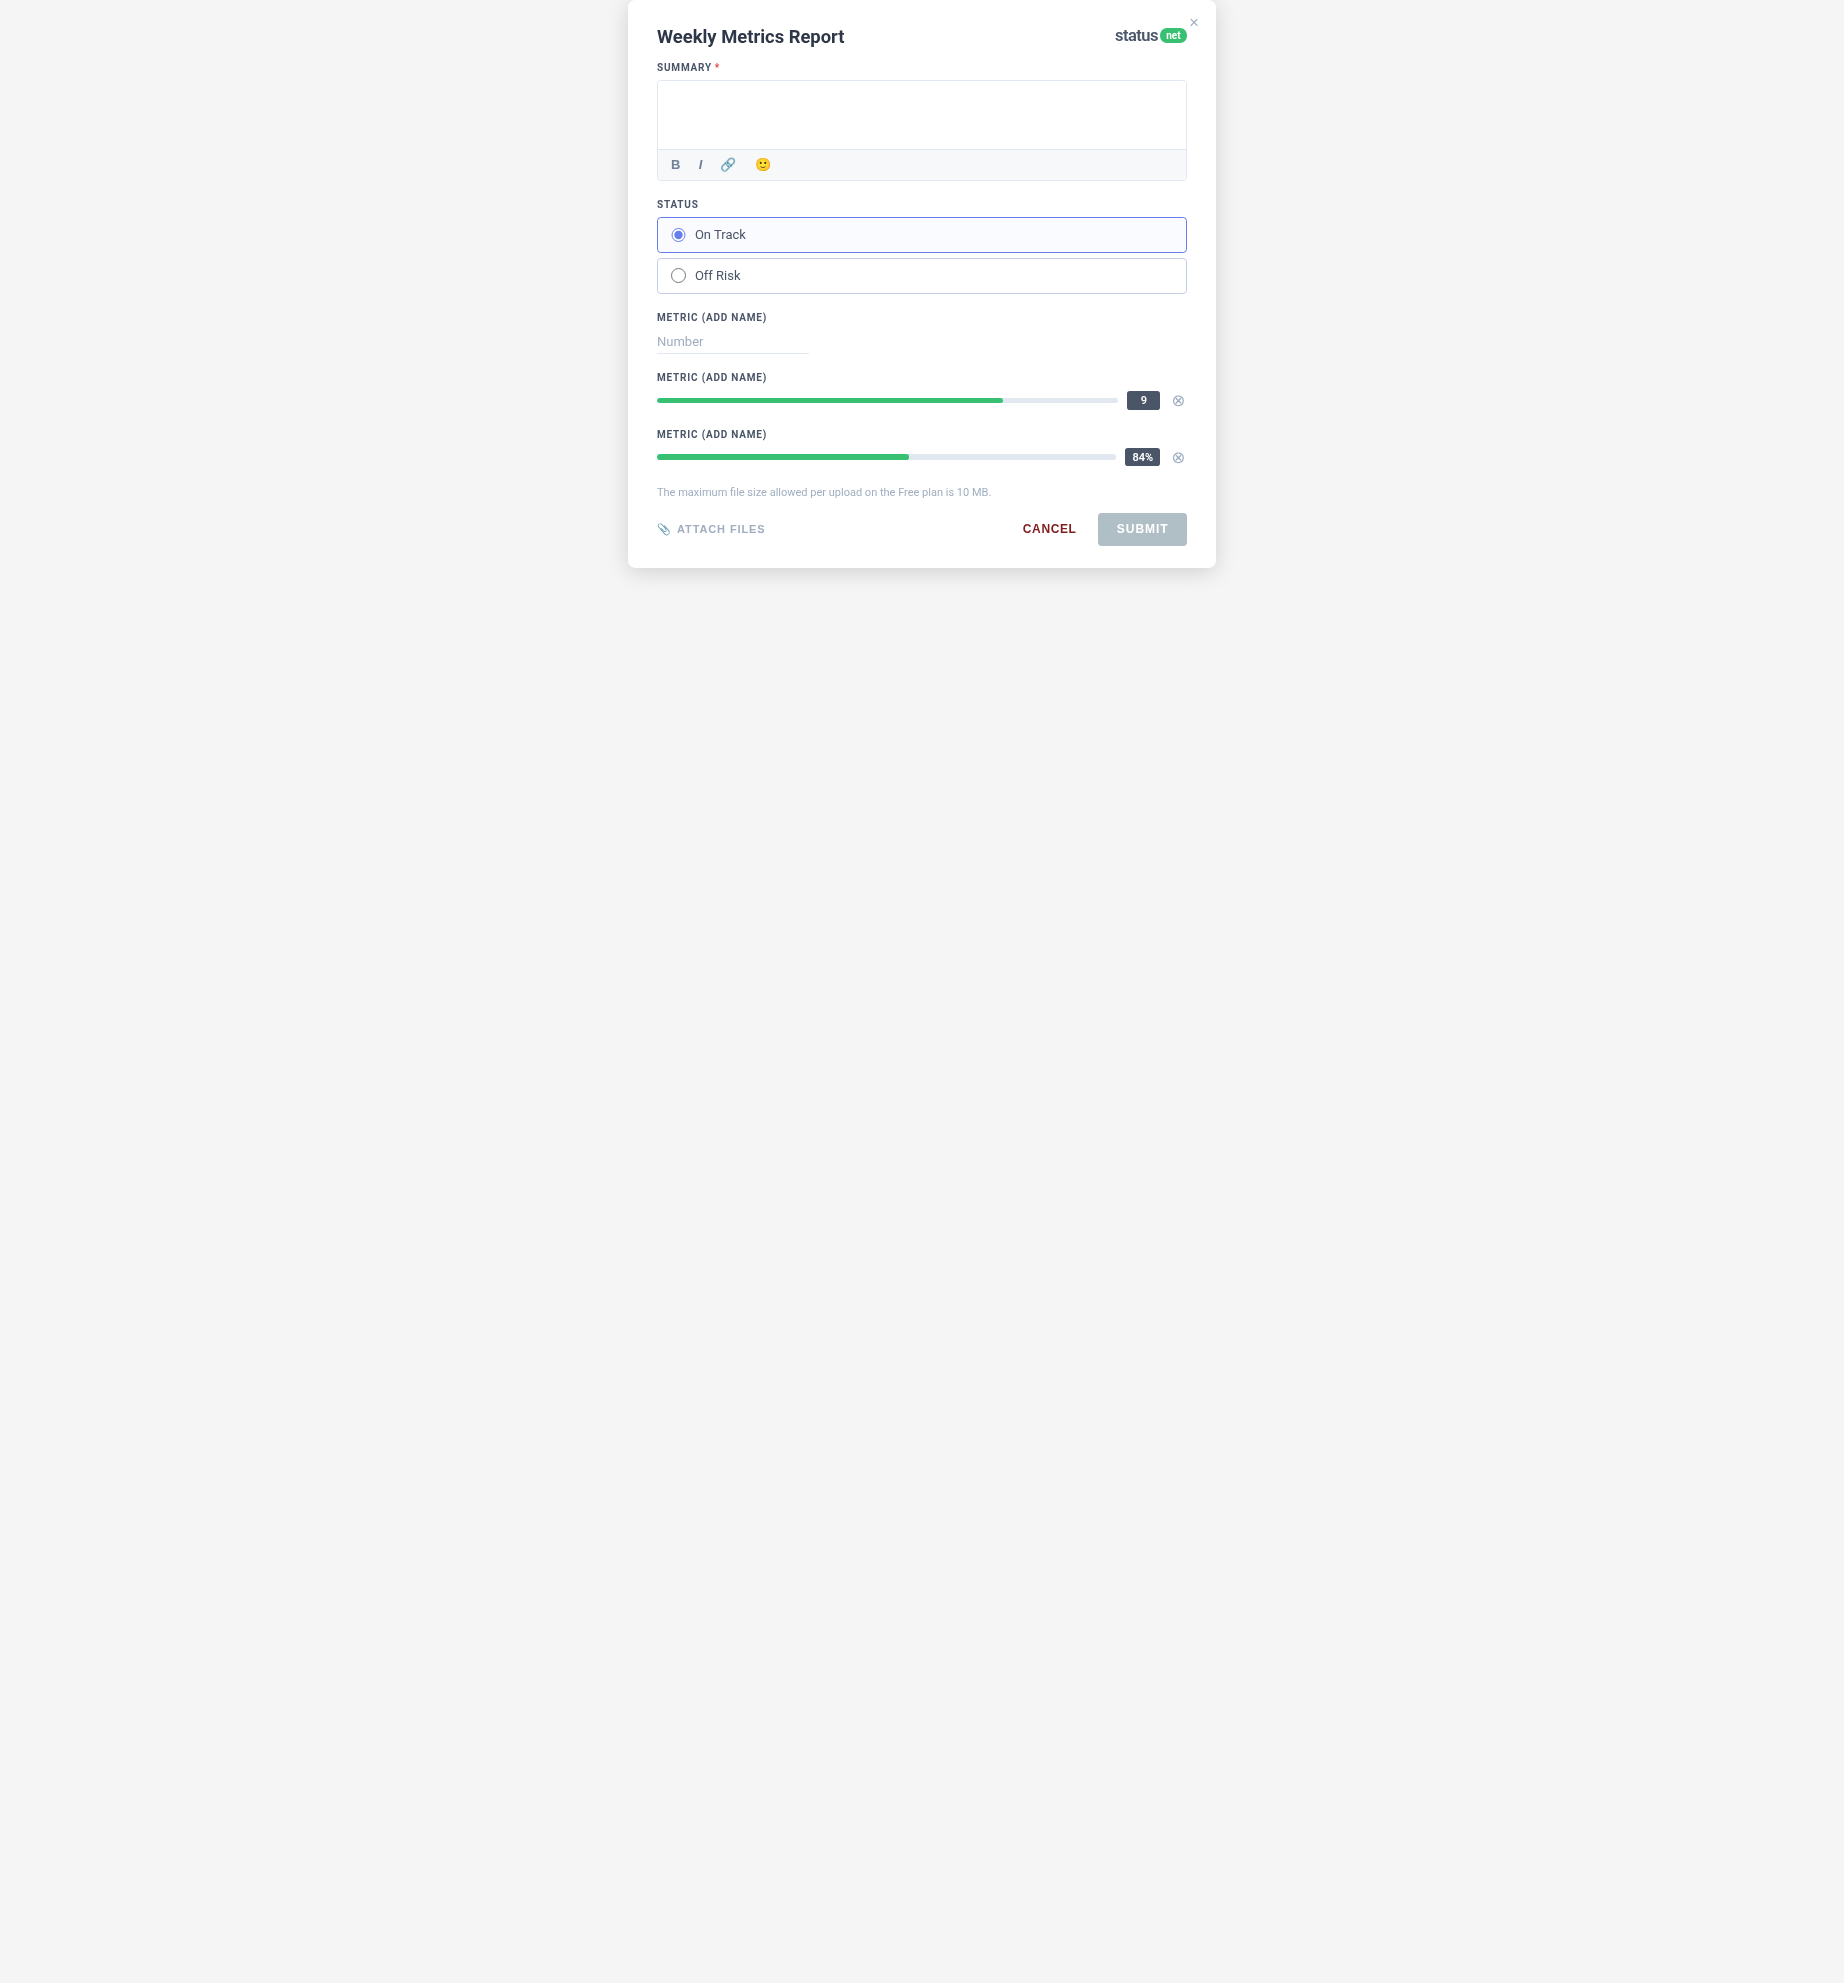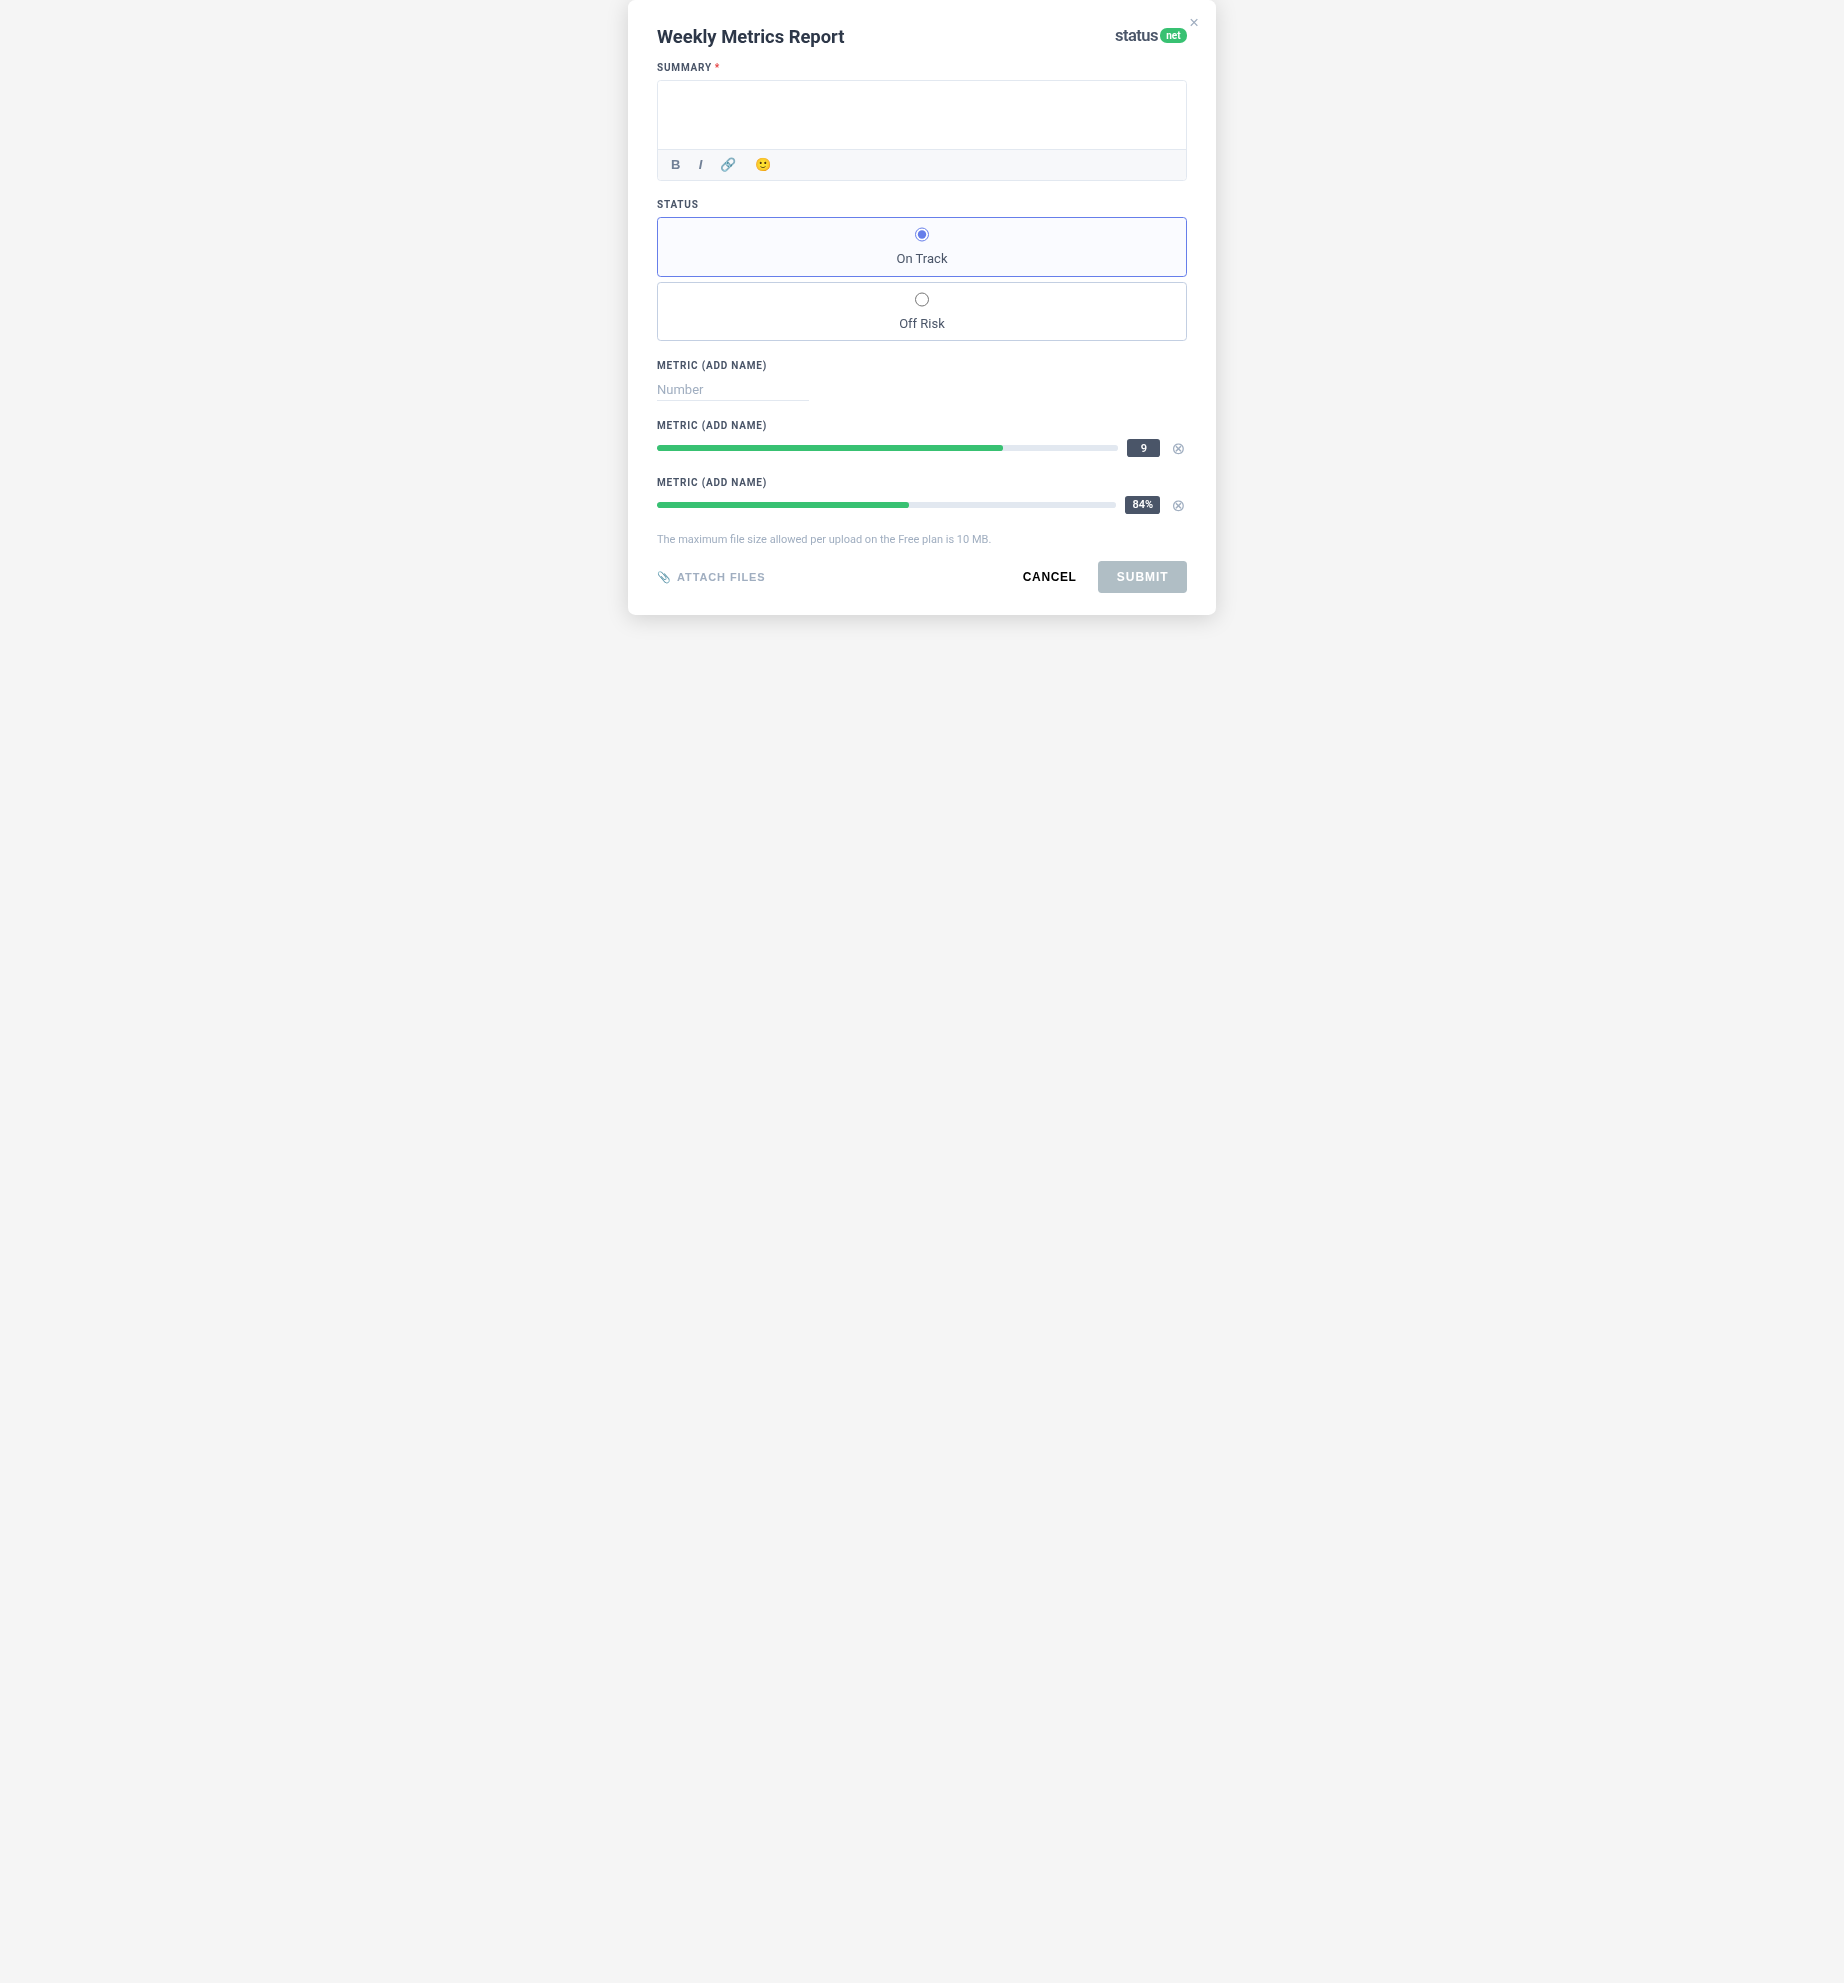--- a/index.html
+++ b/index.html
@@ -153,21 +153,20 @@
     .radio-option {
       display: flex;
       align-items: center;
       gap: 9.2px;
       padding: 9.2px 13px;
       border: 0.9px solid #c3cfe2;
       border-radius: 3.7px;
       margin-bottom: 5.5px;
       cursor: pointer;
       background: white;
-      flex-direction: column;
     }
 
     .radio-option.selected {
       border-color: #667eea;
       background: #fafbff;
     }
 
     .radio-input {
       width: 14.7px;
       height: 14.7px;
@@ -295,21 +294,21 @@
     .footer-actions {
       display: flex;
       gap: 11px;
       align-items: center;
     }
 
     .cancel-btn {
       background: none;
       border: none;
       cursor: pointer;
-      color: #000000;
+      color: #7f1d1d;
       font-size: 12px;
       font-weight: 600;
       letter-spacing: 0.05em;
       text-transform: uppercase;
       padding: 7.3px 11px;
     }
 
     .submit-btn {
       background: #b0bec5;
       border: none;

